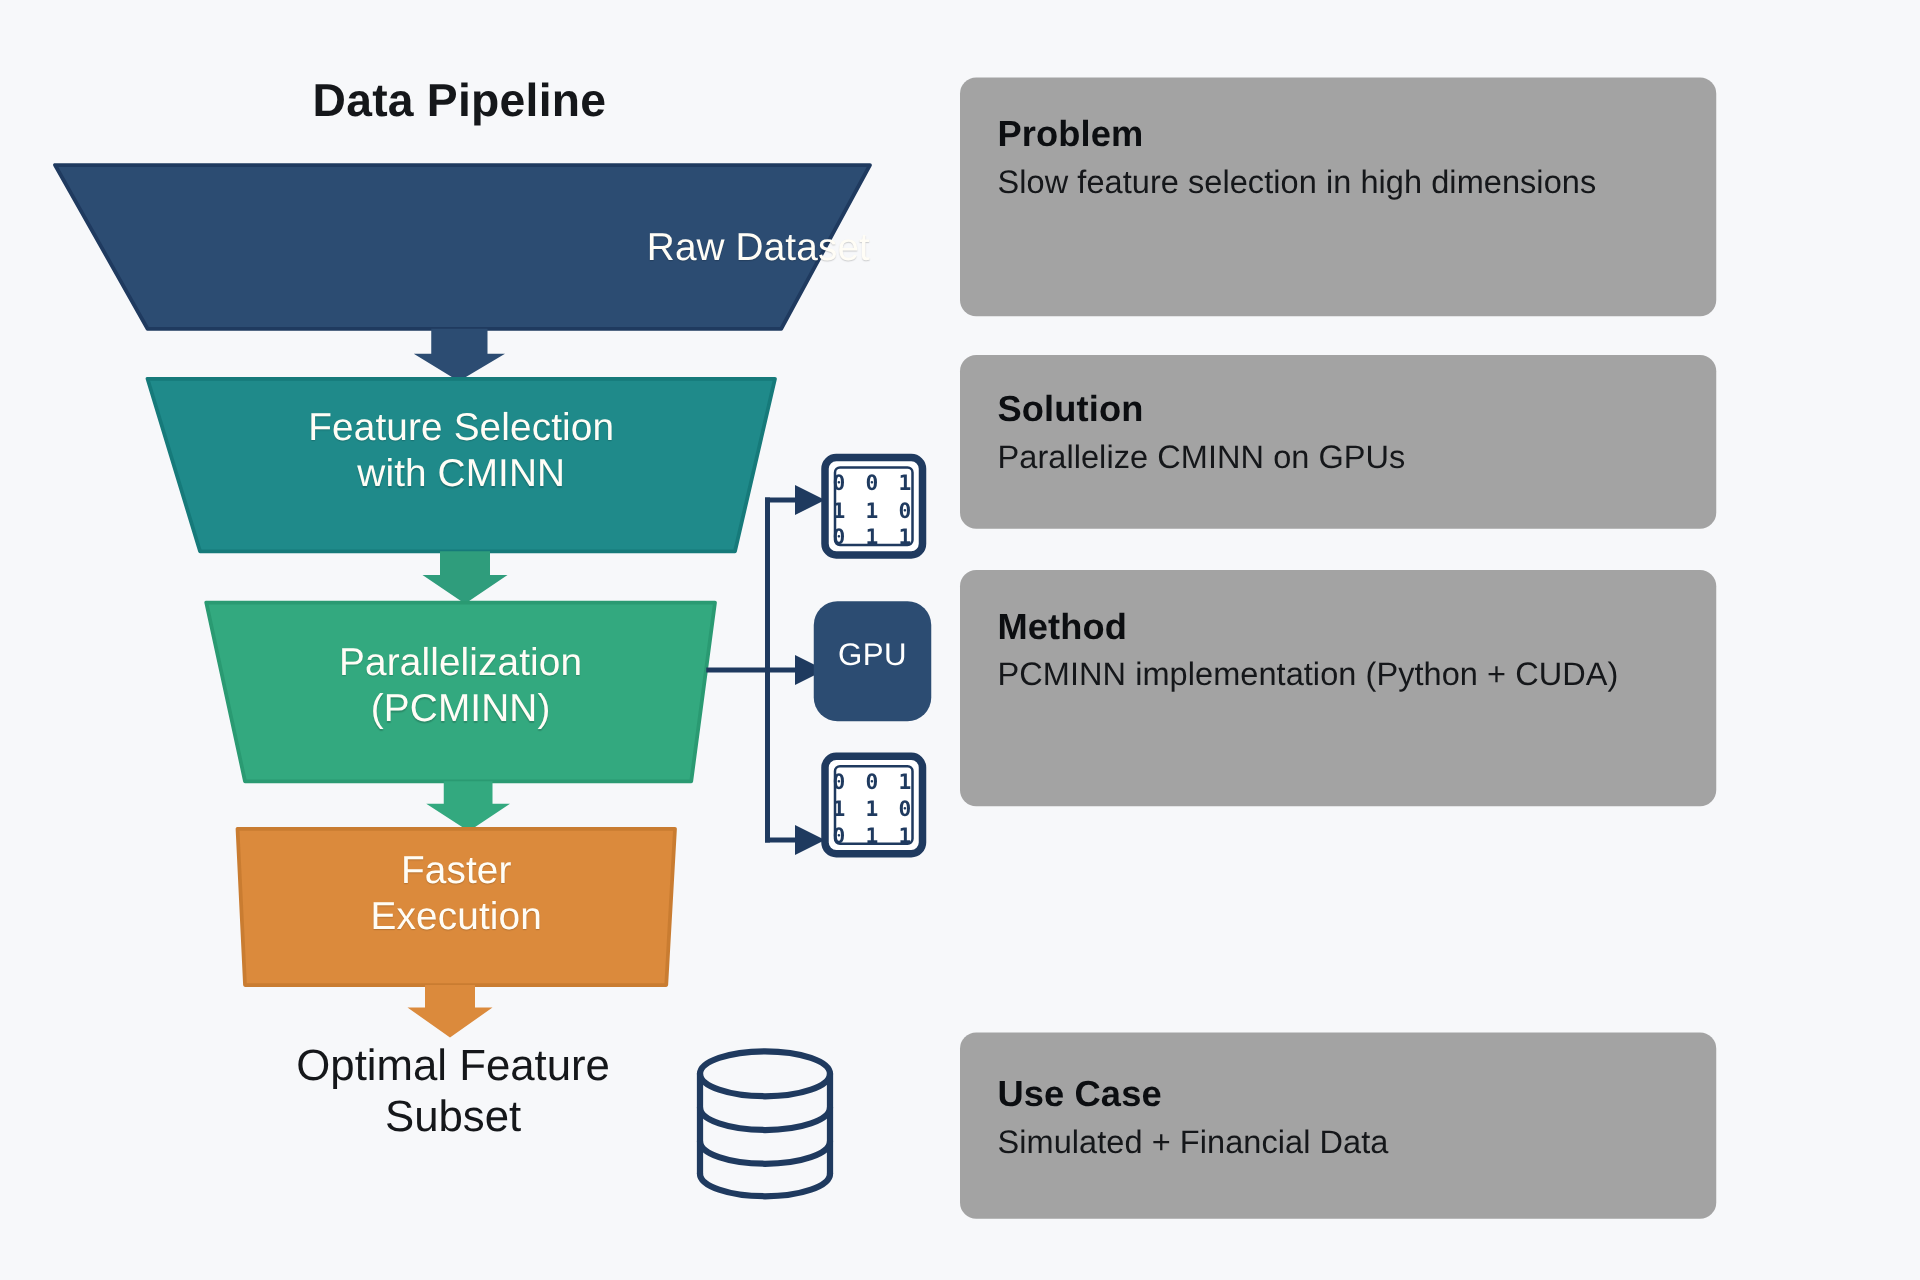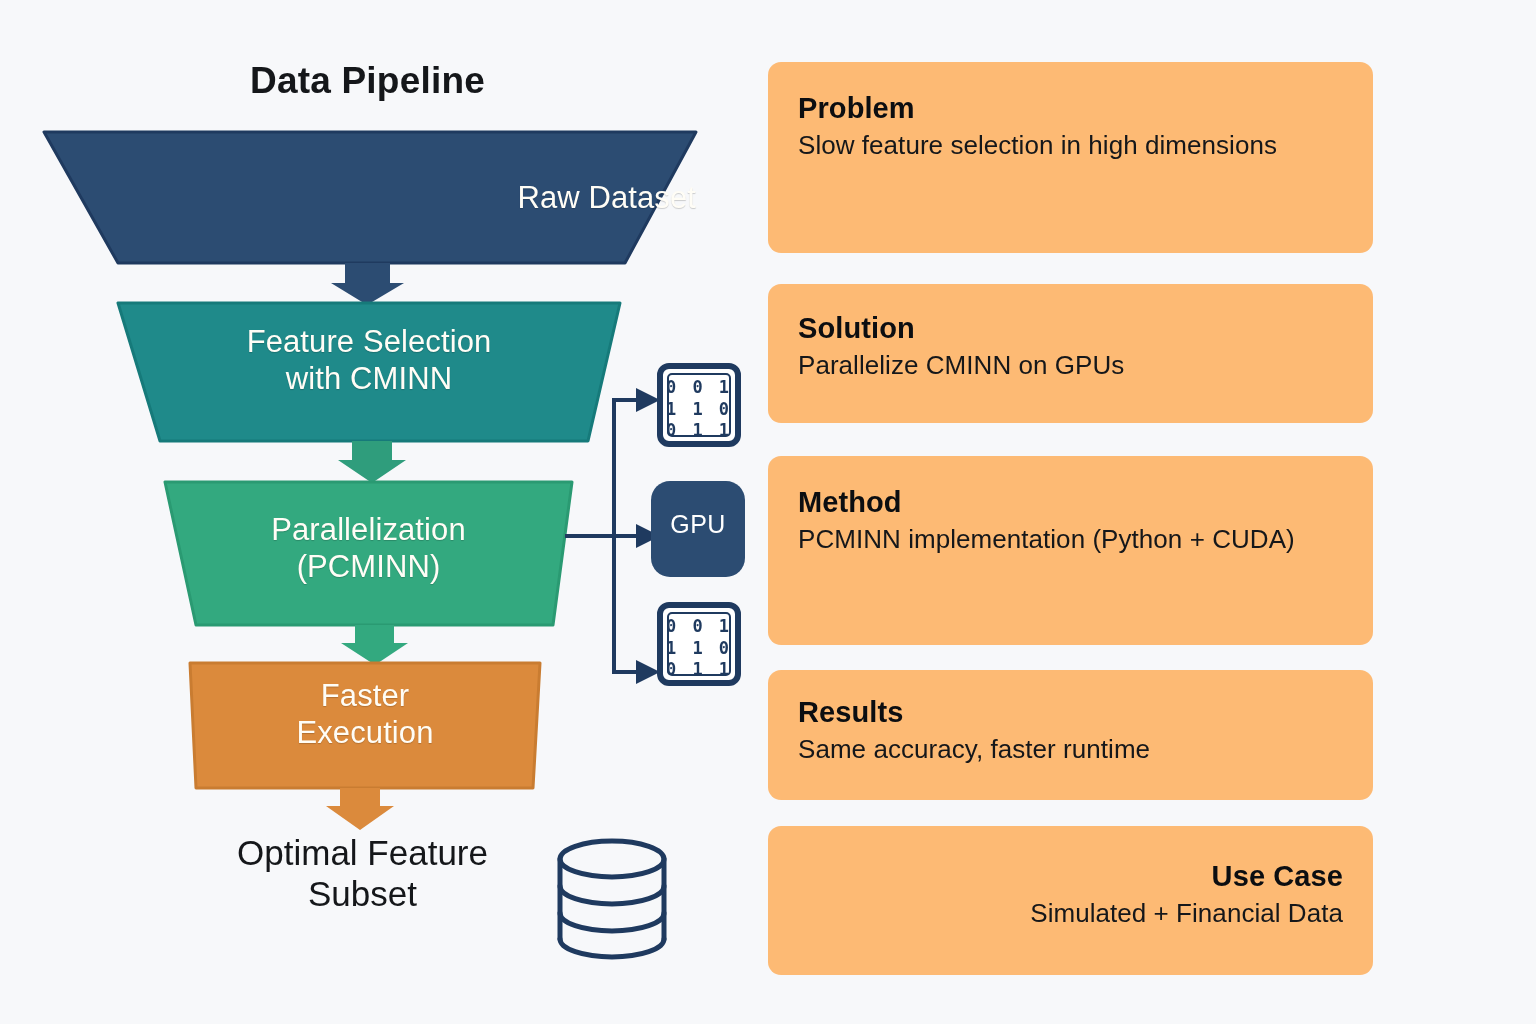--- a/index.html
+++ b/index.html
@@ -65,21 +65,21 @@
     font-weight:normal;
     color:#FFFFFF;
     letter-spacing:.4px;
   }
 
   
   #cards{position:absolute;left:768px;top:0;width:708px;height:1024px;}
   .card{
     position:absolute;
     left:0;width:605px;
-    background:#fdba74;
+    background:#a3a3a3;
     border-radius:13px;
     box-sizing:border-box;
     padding:0 30px;
   }
   .card-title{
     font-size:29px;
     font-weight:bold;
     color:#0C0E11;
     letter-spacing:.1px;
     margin:0;
@@ -185,24 +185,20 @@
     <div class="card" style="top:456px;height:189px;padding-top:30px;">
       <p class="card-title">Method</p>
       <p class="card-body">PCMINN implementation (Python + CUDA)</p>
     </div>
 
     <div class="card" style="top:284px;height:139px;padding-top:28px;">
       <p class="card-title">Solution</p>
       <p class="card-body">Parallelize CMINN on GPUs</p>
     </div>
 
-    <div class="card" style="top:670px;height:130px;padding-top:26px;">
-      <p class="card-title">Results</p>
-      <p class="card-body">Same accuracy, faster runtime</p>
-    </div>
-
-    <div class="card" style="top:826px;height:149px;padding-top:34px;text-align:right;">
+
+    <div class="card" style="top:826px;height:149px;padding-top:34px;">
       <p class="card-title">Use Case</p>
       <p class="card-body">Simulated + Financial Data</p>
     </div>
   </div>
 
 </div>
 
 </body></html>

